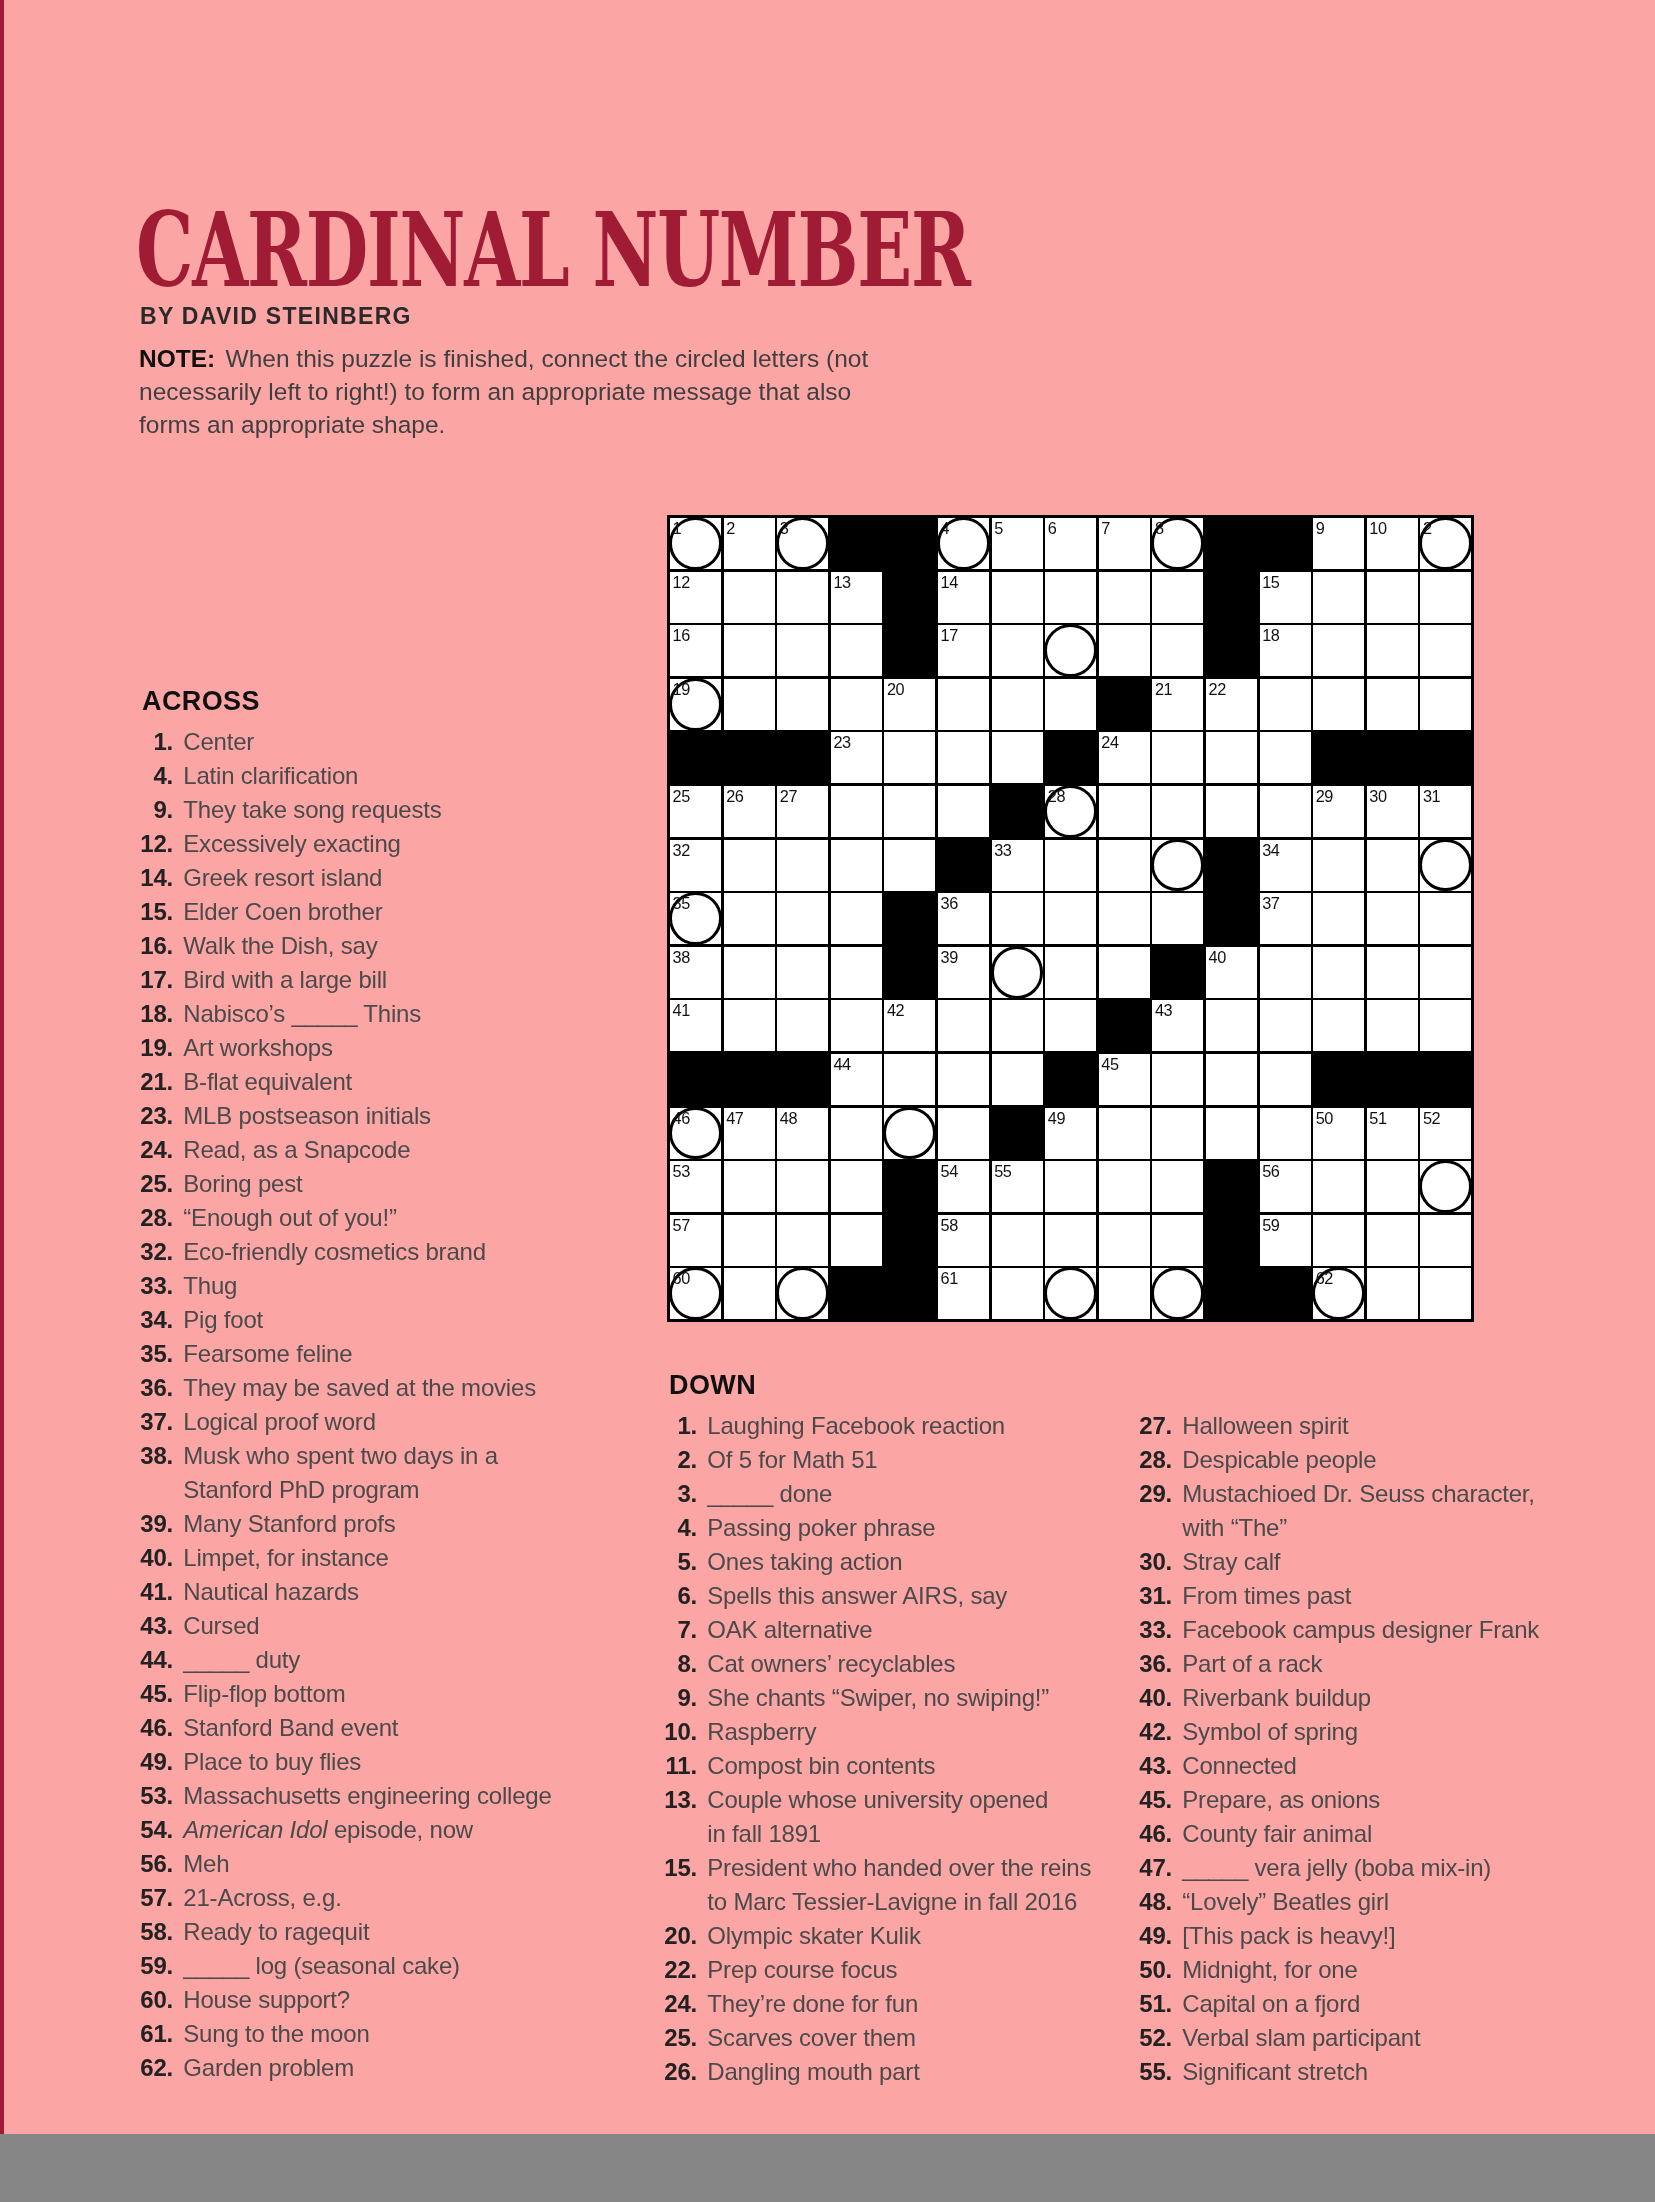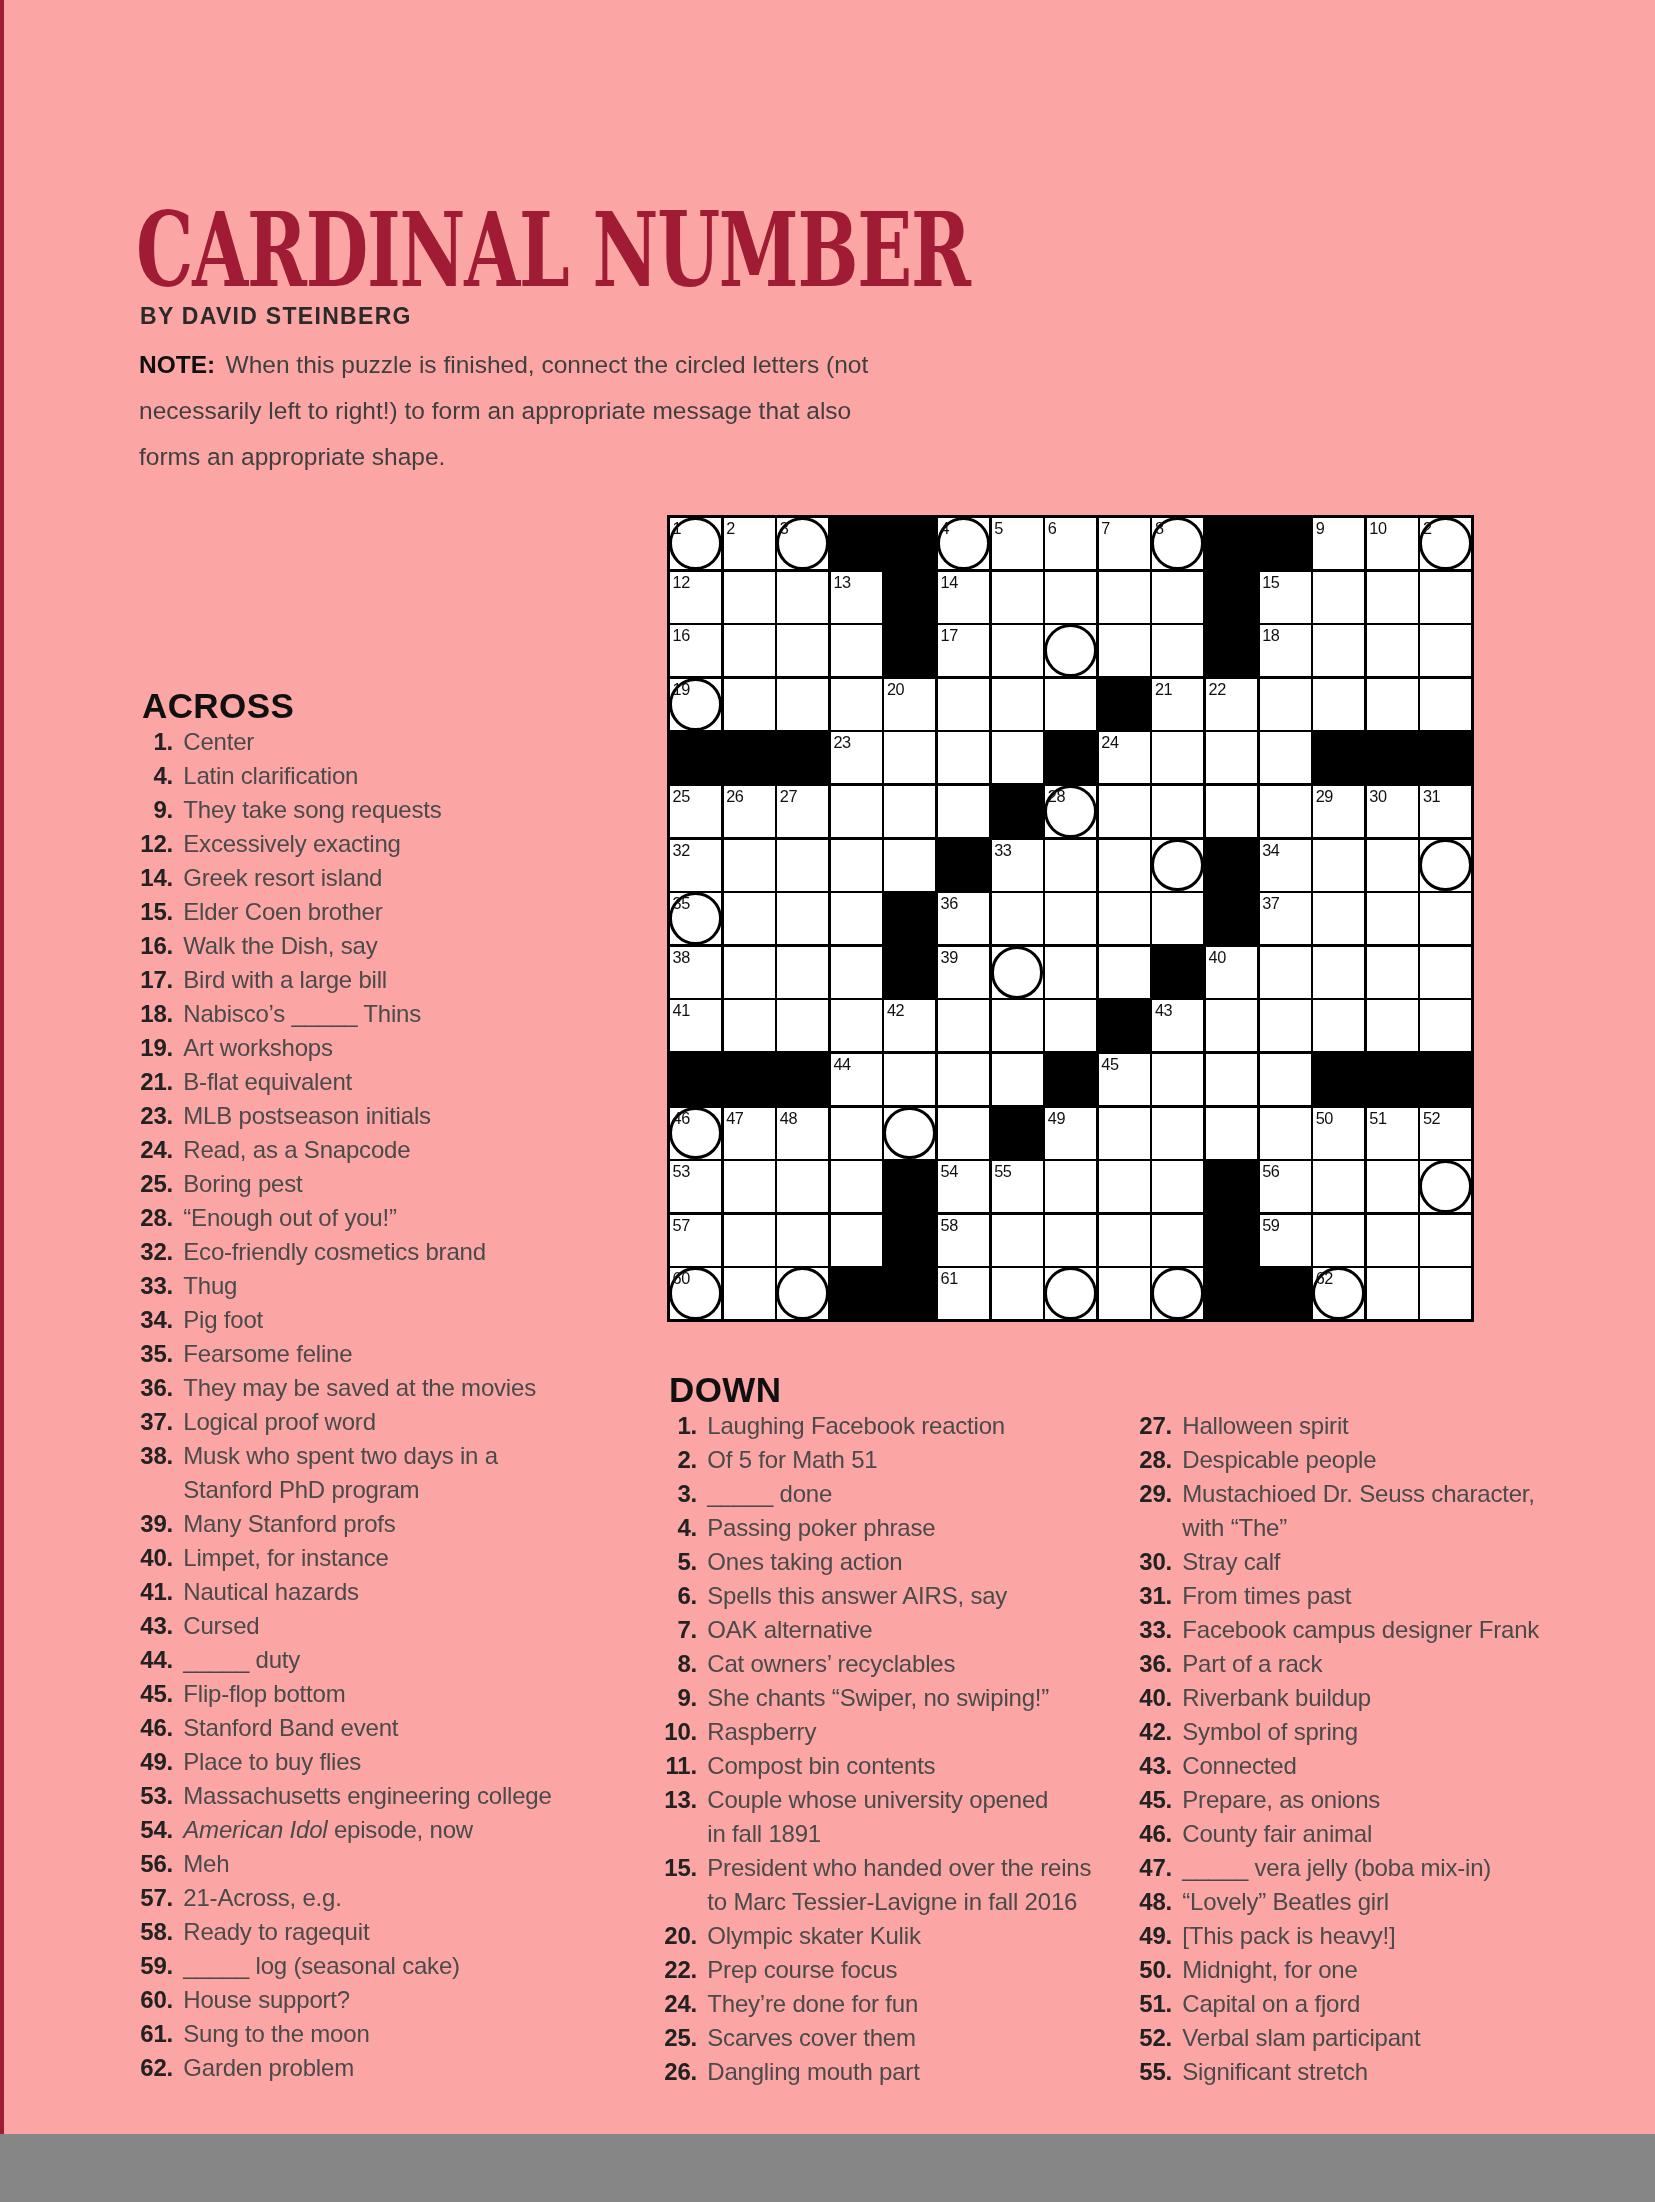--- a/index.html
+++ b/index.html
@@ -5,35 +5,35 @@
   html,body{margin:0;padding:0;background:#ffffff;}
   .page{position:relative;width:1655px;height:2203px;background:#fca5a5;overflow:hidden;
         font-family:"Liberation Sans",sans-serif;}
   .red-edge{position:absolute;left:0;top:0;width:4.3px;height:2134px;background:#a01c35;}
   .title{position:absolute;left:136px;top:198px;margin:0;color:#a01c35;
          font-family:"DejaVu Serif",serif;font-weight:700;font-size:103px;line-height:1.0;
          white-space:nowrap;letter-spacing:-1.7px;transform:scaleX(0.70);transform-origin:left top;}
   .byline{position:absolute;left:140px;top:303px;font-size:23px;font-weight:700;
           letter-spacing:1.3px;color:#2a2a2a;white-space:nowrap;text-align:right;}
   .note{position:absolute;left:139px;top:342px;width:843px;margin:0;
-        font-size:24.5px;line-height:46px;color:#3f3f3f;}
+        font-size:24.5px;line-height:33px;color:#3f3f3f;}
   .note b{color:#101010;font-weight:800;margin-right:10.3px;}
   .note span{white-space:pre-line;}
 
   
   .grid{position:absolute;left:667px;top:515px;background:#000;border:3.4px solid #000;
         display:grid;grid-template-columns:repeat(15,51px);grid-auto-rows:51px;gap:2.6px;}
   .cell{position:relative;background:#ffffff;}
   .cell.black{background:#000000;}
   .cnumcell{position:absolute;top:0;left:2.6px;font-size:16.3px;line-height:20px;
             color:#111;letter-spacing:-0.4px;z-index:2;}
   .circle{position:absolute;inset:-0.9px;border:3.4px solid #000;border-radius:50%;z-index:1;}
 
   
-  .list-head{position:absolute;margin:0;font-size:35px;font-weight:800;color:#101010;
+  .list-head{position:absolute;margin:0;font-size:27px;font-weight:800;color:#101010;
              letter-spacing:0.4px;}
   .clues{position:absolute;display:flex;flex-direction:column;}
   .clue{display:flex;align-items:flex-start;font-size:24px;line-height:34px;
         color:#4a4a4a;letter-spacing:-0.2px;}
   .clue .cnum{flex:none;width:44px;margin-right:10.3px;text-align:right;
               font-weight:700;color:#222222;}
   .clue .ctext{white-space:pre-line;}
   .clue .ctext i{font-style:italic;}
   #across-list .ctext{max-width:479px;}
   #down-list-1 .ctext{max-width:428px;}

